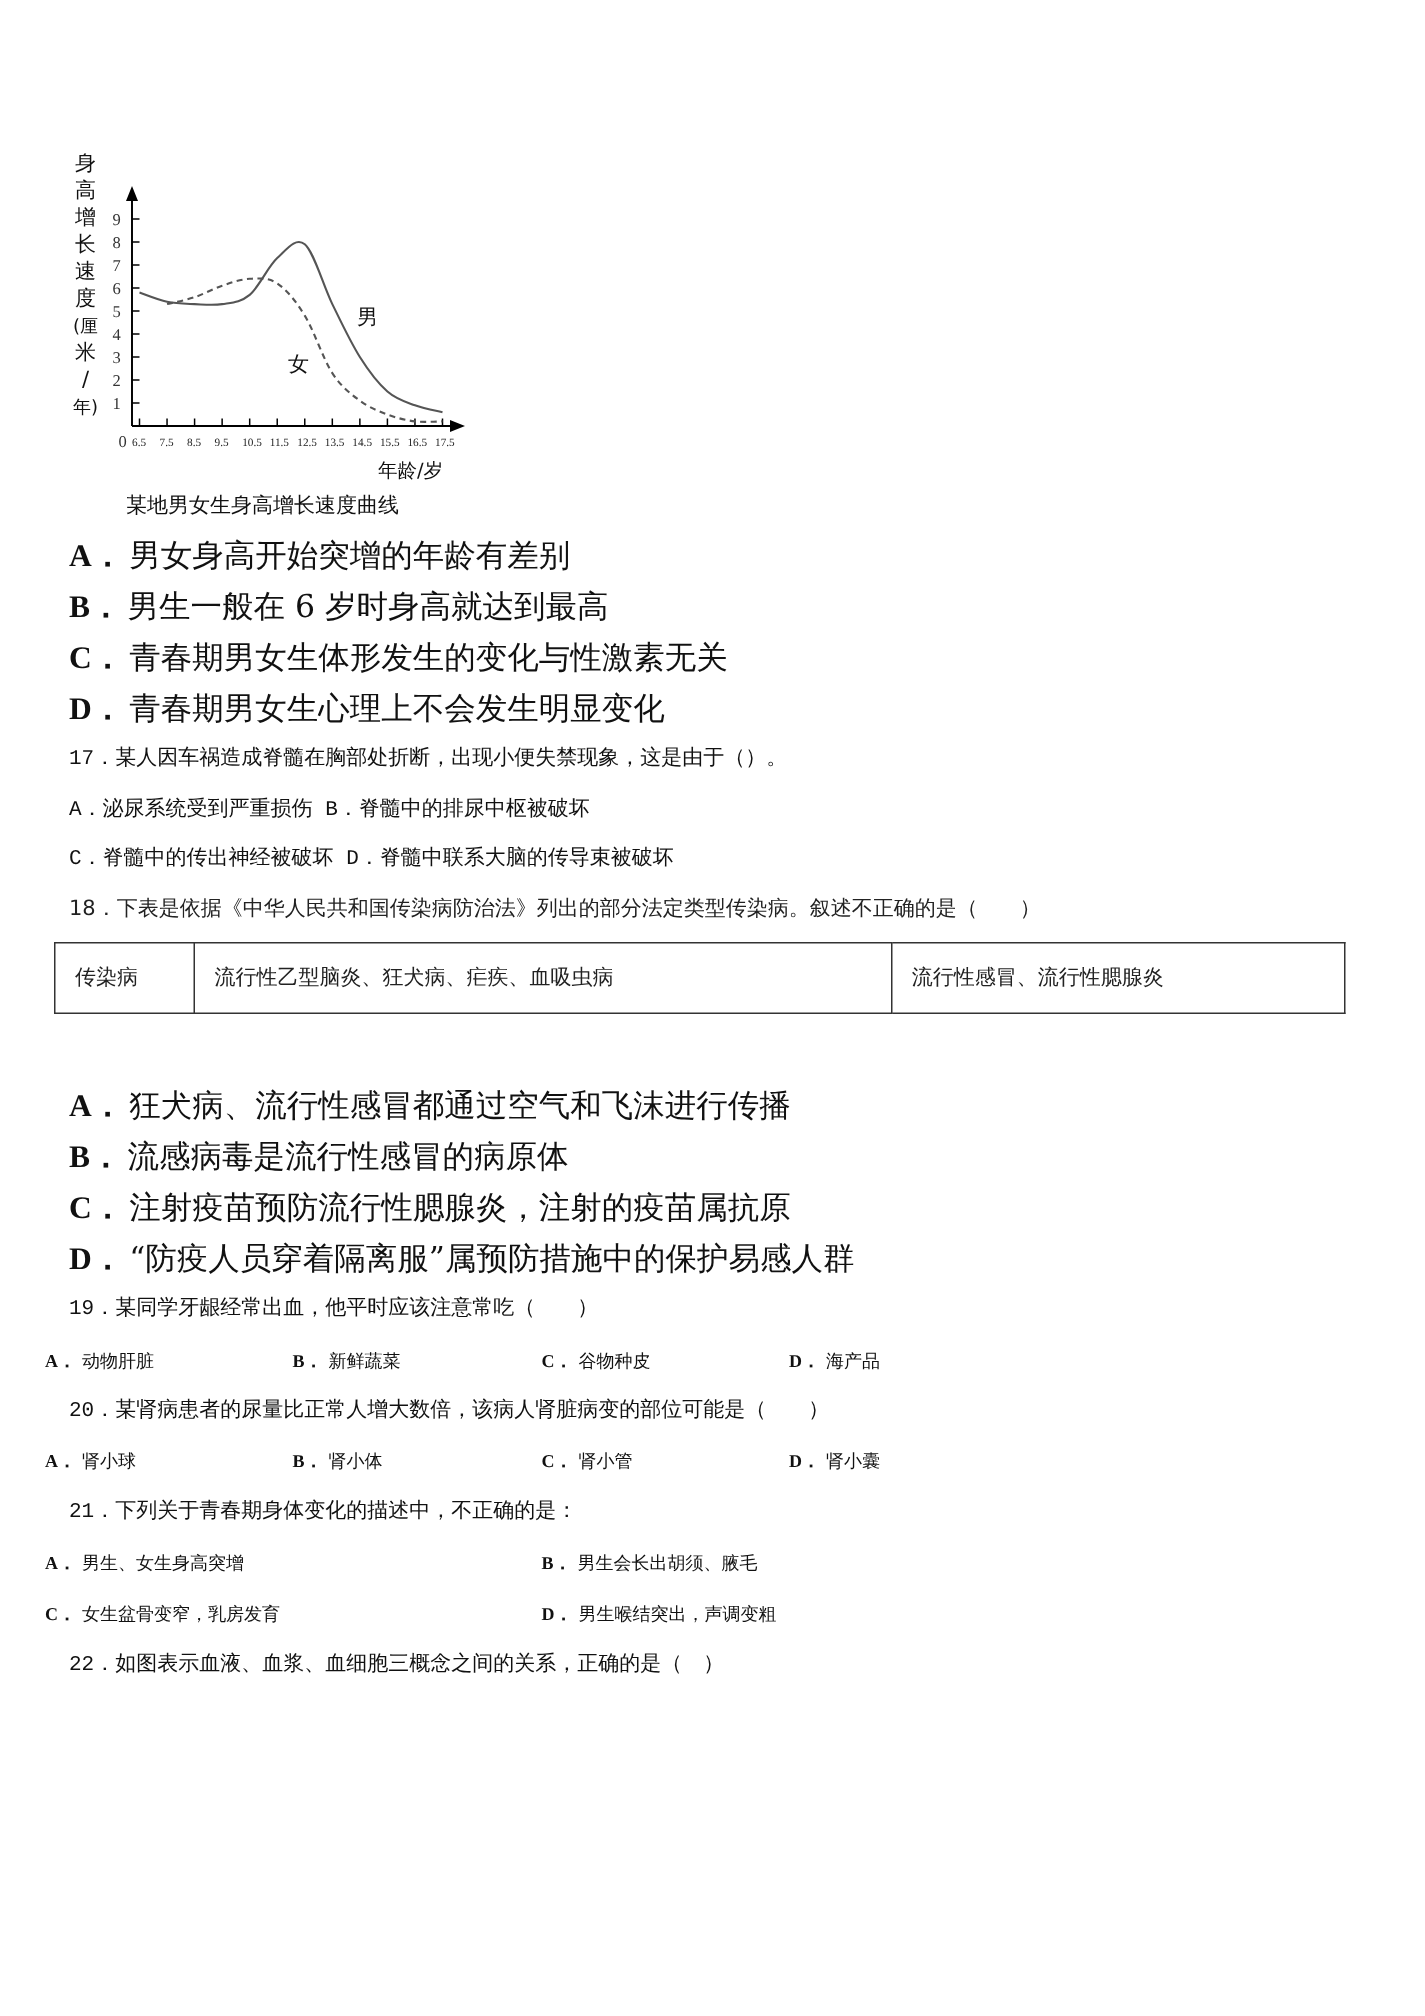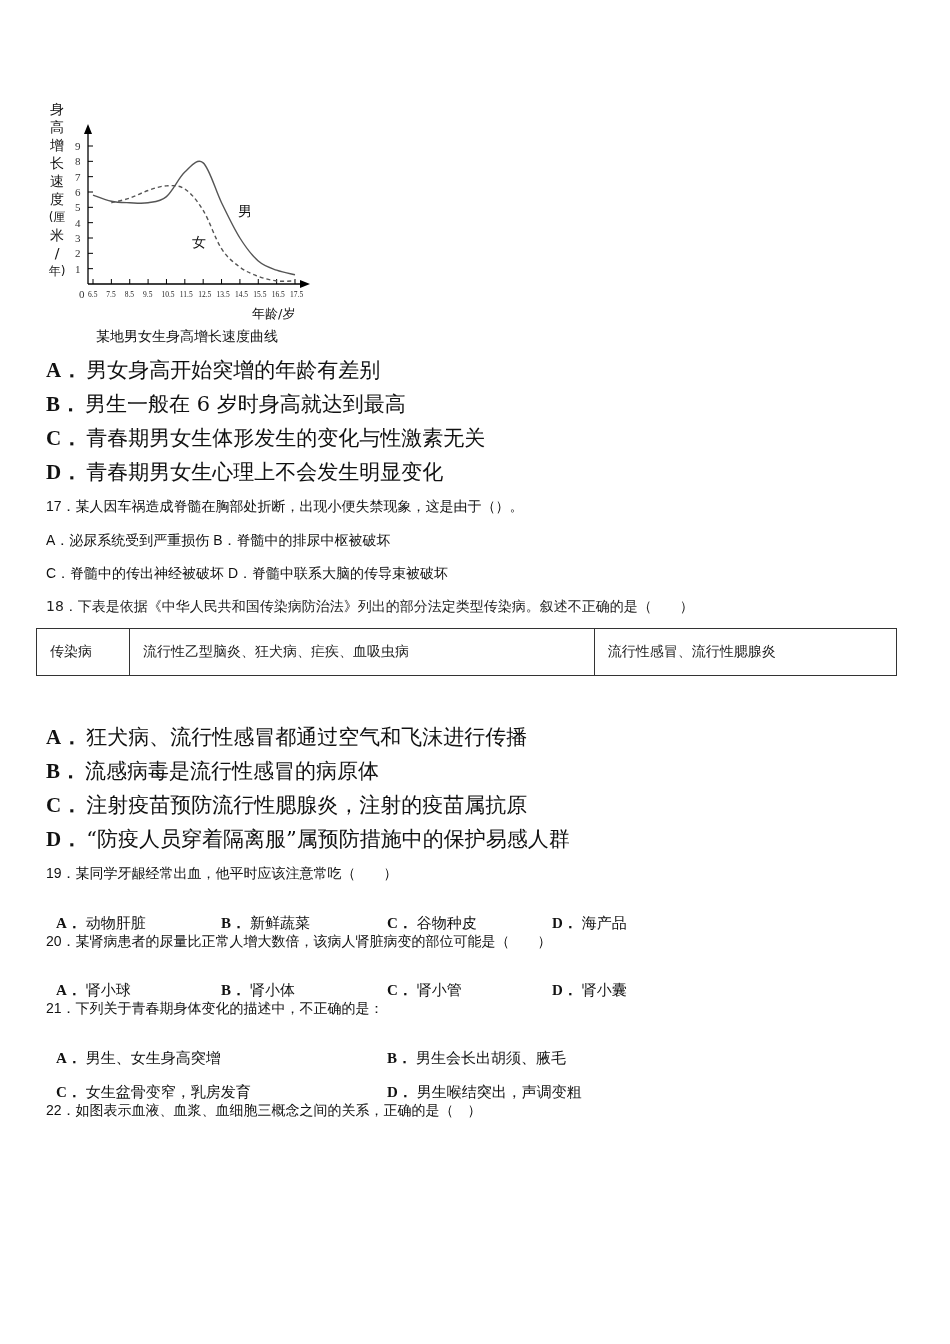--- a/index.html
+++ b/index.html
@@ -1,30 +1,30 @@
 <!DOCTYPE html>
 <html><head>
 <meta charset="utf-8">
 <style>
   html, body { margin:0; padding:0; background:#ffffff; }
   body { width:950px; height:1344px; position:relative; overflow:hidden;
          font-family: "DejaVu Serif", "Liberation Serif", serif; color:#111; }
   .line { position:absolute; left:46px; font-size:21px; line-height:20px; white-space:nowrap; }
   .opt-letter { font-weight:bold; font-family:"Liberation Serif", serif; margin-right:4px; }
-  .mono { font-family: Liberation Sans, sans-serif; font-size:14px;text-align:center; }
+  .mono { font-family: Liberation Mono, monospace; font-size:14px;text-align:center; }
   .q18 { font-family:"DejaVu Sans", sans-serif; font-size:14px; color:#222; }
   .chart { position:absolute; left:40px; top:95px; width:290px; height:260px; }
   .ylabel-col { position:absolute; left:48px; top:100px; width:18px; font-family:"DejaVu Sans", sans-serif;
                 font-size:14px; line-height:18px; text-align:center; }
   .ylabel-col span { display:block; }
-  .chart-title { position:absolute; left:96px; top:328px; font-family:"DejaVu Sans", sans-serif; font-size:14px; }
+  .chart-title { position:absolute; left:84px; top:328px; font-family:"DejaVu Sans", sans-serif; font-size:14px; }
   table.dis { position:absolute; left:36px; top:628px; width:861px; border-collapse:collapse;
               font-family:"DejaVu Sans", sans-serif; font-size:14px; color:#222; }
   table.dis td { border:1px solid #333; height:46px; padding:0 0 0 13px; vertical-align:middle; }
-  .grid4 { position:absolute; left:56px; font-size:15px; line-height:20px; white-space:nowrap;margin-top:16px; }
+  .grid4 { position:absolute; left:30px; font-size:12px; line-height:20px; white-space:nowrap; }
   .grid4 span.cell { position:absolute; top:0; }
 </style>
 </head>
 <body>
 
 <div class="ylabel-col">
   <span>身</span>
   <span>高</span>
   <span>增</span>
   <span>长</span>

